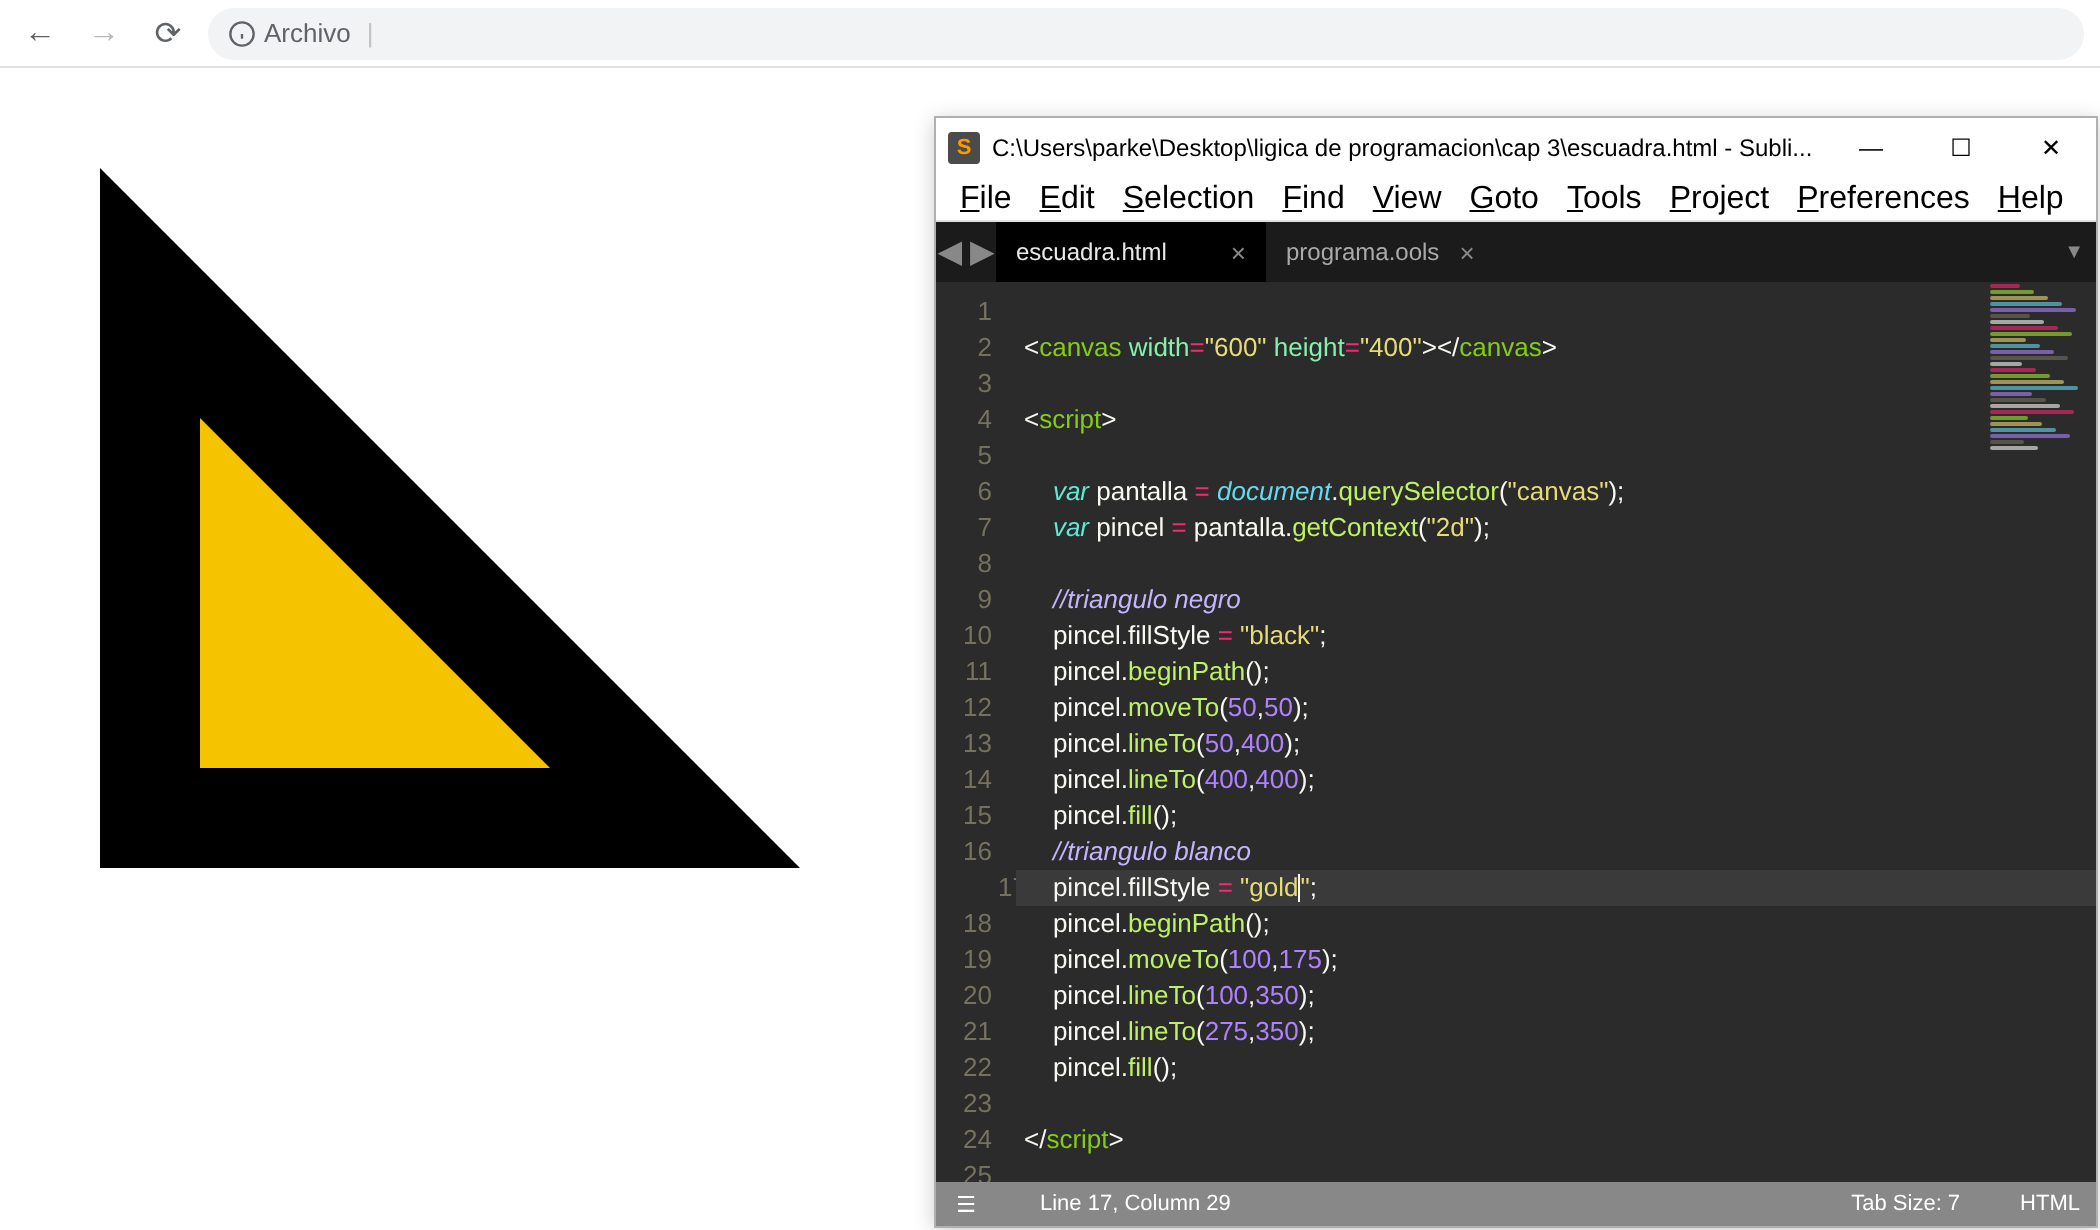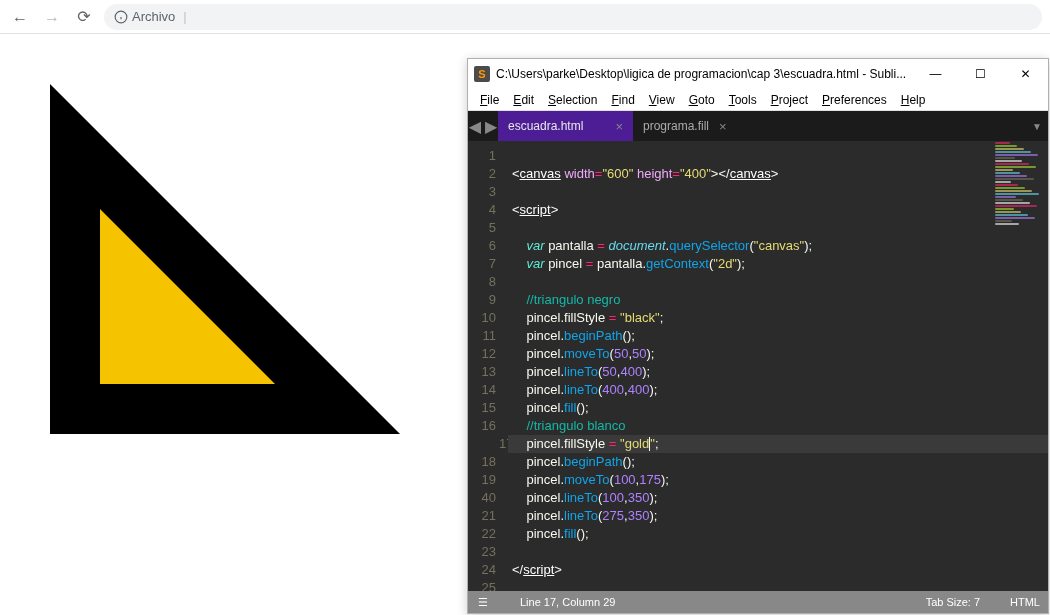--- a/index.html
+++ b/index.html
@@ -23,49 +23,49 @@
     background: #2e2e2e; border: 1px solid #b0b0b0; box-shadow: 0 2px 10px rgba(0,0,0,.2);
     display: flex; flex-direction: column;
   }
   .titlebar { height: 30px; background: #fff; display: flex; align-items: center; padding-left: 6px; }
   .titlebar-icon { width: 16px; height: 16px; background: #4b4b4b; border-radius: 2px; display:flex; align-items:center; justify-content:center; color:#ff9800; font-size:11px; font-weight:bold; margin-right:6px;}
   .titlebar-text { font-size: 12px; color: #000; flex:1; white-space:nowrap; overflow:hidden; text-overflow:ellipsis; }
   .winbtns { display:flex; height:100%; }
   .winbtn { width: 45px; display:flex; align-items:center; justify-content:center; font-size:12px; color:#000; cursor:pointer;}
 
   .menubar { height: 22px; background: #fff; display: flex; align-items: center; padding: 0 6px; gap: 2px; border-bottom:1px solid #e1e1e1;}
-  .menuitem { font-size: 12px; color: #000; padding: 2px 6px; cursor:pointer;}
+  .menuitem { font-size: 16px; color: #000; padding: 2px 6px; cursor:pointer;}
   .menuitem .ul { text-decoration: underline; }
 
   .tabbar { height: 30px; background: #1b1b1b; display:flex; align-items:stretch; position:relative;}
   .tab-arrows { width:30px; display:flex; align-items:center; justify-content:center; gap:4px; color:#888;}
   .tab { display:flex; align-items:center; padding:0 10px; gap:10px; font-size:12px; color:#aaa; cursor:pointer; position:relative;}
-  .tab.active { background:#4c1d95; color:#e8e8e8;gap:32px;}
+  .tab.active { background:#000000; color:#e8e8e8;gap:32px;}
   .tab-close { color:#888; font-size:13px;}
   .tab-drop { position:absolute; right:6px; top:0; bottom:0; display:flex; align-items:center; color:#888; font-size:10px;}
 
   .editor { flex:1; display:flex; background:#2b2b2b; font-family: Consolas, "Courier New", monospace; font-size:13px; line-height:18px; position:relative; overflow:hidden;}
   .gutter { width:34px; background:#2b2b2b; color:#75715e; text-align:right; padding:6px 6px 0 0;}
   .code { flex:1; padding:6px 0 0 6px; color:#f8f8f2; white-space:pre; position:relative;}
   .code .line { height:18px; padding-left:4px;}
   .code .line.cur { background:#3a3a3a;}
   .minimap { position:absolute; right:0; top:0; width:55px; height:100%; opacity:.6;}
   .mm-line { height:2px; margin:1px 6px 1px 2px; border-radius:1px;}
 
   
-  .c-tag { color:#ffffff;text-decoration:underline;}       
-  .c-attr { color:#f0abfc;}      
+  .c-tag { color:#84cc16;}       
+  .c-attr { color:#86efac;}      
   .c-str { color:#e6db74;}       
   .c-punc { color:#f8f8f2;}      
   .c-kw { color:#5eead4; font-style:italic;} 
   .c-kw2 { color:#f92672;}       
-  .c-func { color:#0ea5e9;}      
+  .c-func { color:#bef264;}      
   .c-obj { color:#66d9ef; font-style:italic;} 
   .c-num { color:#ae81ff;}       
-  .c-com { color:#14b8a6; } 
+  .c-com { color:#c4b5fd; font-style:italic;} 
   .caret { display:inline-block; width:1px; height:14px; background:#f8f8f2; vertical-align:middle; margin-bottom:2px;}
 
   .statusbar { height:22px; background:#888; color:#fff; font-size:11px; display:flex; align-items:center; padding:0 8px; gap:30px;}
   .statusbar .grow { flex:1;}
   .status-menu { width:14px; display:flex; align-items:center; justify-content:center;}
 </style>
 </head>
 <body>
 
 <div class="browser-bar">
@@ -120,21 +120,21 @@
     <div class="tab-arrows">
       <span>◀</span>
       <span>▶</span>
     </div>
     <div id="tabs" style="display:flex">
         <div class="tab active">
           <span>escuadra.html</span>
           <span class="tab-close">×</span>
         </div>
         <div class="tab">
-          <span>programa.fill</span>
+          <span>programa.ools</span>
           <span class="tab-close">×</span>
         </div>
       </div>
     <div class="tab-drop">▼</div>
   </div>
 
   <div class="editor">
     <div class="gutter" id="gutter">
         <div style="height: 18px;">1</div>
         <div style="height: 18px;">2</div>
@@ -148,21 +148,21 @@
         <div style="height: 18px;">10</div>
         <div style="height: 18px;">11</div>
         <div style="height: 18px;">12</div>
         <div style="height: 18px;">13</div>
         <div style="height: 18px;">14</div>
         <div style="height: 18px;">15</div>
         <div style="height: 18px;">16</div>
         <div style="height: 18px; padding-left: 31px;">17</div>
         <div style="height: 18px;">18</div>
         <div style="height: 18px;">19</div>
-        <div style="height: 18px;">40</div>
+        <div style="height: 18px;">20</div>
         <div style="height: 18px;">21</div>
         <div style="height: 18px;">22</div>
         <div style="height: 18px; text-align: right;">23</div>
         <div style="height: 18px;">24</div>
         <div style="height: 18px;">25</div>
       </div>
     <div class="code" id="code"><div class="line">&nbsp;</div><div class="line"><span class="c-punc">&lt;</span><span class="c-tag">canvas</span><span class="c-punc"> </span><span class="c-attr">width</span><span class="c-kw2">=</span><span class="c-str">"600"</span><span class="c-punc"> </span><span class="c-attr">height</span><span class="c-kw2">=</span><span class="c-str">"400"</span><span class="c-punc">&gt;&lt;/</span><span class="c-tag">canvas</span><span class="c-punc">&gt;</span></div><div class="line">&nbsp;</div><div class="line"><span class="c-punc">&lt;</span><span class="c-tag">script</span><span class="c-punc">&gt;</span></div><div class="line">&nbsp;</div><div class="line"><span class="c-punc">    </span><span class="c-kw">var</span><span class="c-punc"> pantalla </span><span class="c-kw2">=</span><span class="c-punc"> </span><span class="c-obj">document</span><span class="c-punc">.</span><span class="c-func">querySelector</span><span class="c-punc">(</span><span class="c-str">"canvas"</span><span class="c-punc">);</span></div><div class="line"><span class="c-punc">    </span><span class="c-kw">var</span><span class="c-punc"> pincel </span><span class="c-kw2">=</span><span class="c-punc"> pantalla.</span><span class="c-func">getContext</span><span class="c-punc">(</span><span class="c-str">"2d"</span><span class="c-punc">);</span></div><div class="line">&nbsp;</div><div class="line"><span class="c-punc">    </span><span class="c-com">//triangulo negro</span></div><div class="line"><span class="c-punc">    pincel.fillStyle </span><span class="c-kw2">=</span><span class="c-punc"> </span><span class="c-str">"black"</span><span class="c-punc">;</span></div><div class="line"><span class="c-punc">    pincel.</span><span class="c-func">beginPath</span><span class="c-punc">();</span></div><div class="line"><span class="c-punc">    pincel.</span><span class="c-func">moveTo</span><span class="c-punc">(</span><span class="c-num">50</span><span class="c-punc">,</span><span class="c-num">50</span><span class="c-punc">);</span></div><div class="line"><span class="c-punc">    pincel.</span><span class="c-func">lineTo</span><span class="c-punc">(</span><span class="c-num">50</span><span class="c-punc">,</span><span class="c-num">400</span><span class="c-punc">);</span></div><div class="line"><span class="c-punc">    pincel.</span><span class="c-func">lineTo</span><span class="c-punc">(</span><span class="c-num">400</span><span class="c-punc">,</span><span class="c-num">400</span><span class="c-punc">);</span></div><div class="line"><span class="c-punc">    pincel.</span><span class="c-func">fill</span><span class="c-punc">();</span></div><div class="line"><span class="c-punc">    </span><span class="c-com">//triangulo blanco</span></div><div class="line cur"><span class="c-punc">    pincel.fillStyle </span><span class="c-kw2">=</span><span class="c-punc"> </span><span class="c-str">"gold</span><span class="caret"></span><span class="c-str">"</span><span class="c-punc">;</span></div><div class="line"><span class="c-punc">    pincel.</span><span class="c-func">beginPath</span><span class="c-punc">();</span></div><div class="line"><span class="c-punc">    pincel.</span><span class="c-func">moveTo</span><span class="c-punc">(</span><span class="c-num">100</span><span class="c-punc">,</span><span class="c-num">175</span><span class="c-punc">);</span></div><div class="line"><span class="c-punc">    pincel.</span><span class="c-func">lineTo</span><span class="c-punc">(</span><span class="c-num">100</span><span class="c-punc">,</span><span class="c-num">350</span><span class="c-punc">);</span></div><div class="line"><span class="c-punc">    pincel.</span><span class="c-func">lineTo</span><span class="c-punc">(</span><span class="c-num">275</span><span class="c-punc">,</span><span class="c-num">350</span><span class="c-punc">);</span></div><div class="line"><span class="c-punc">    pincel.</span><span class="c-func">fill</span><span class="c-punc">();</span></div><div class="line">&nbsp;</div><div class="line"><span class="c-punc">&lt;/</span><span class="c-tag">script</span><span class="c-punc">&gt;</span></div><div class="line">&nbsp;</div></div>
     <div class="minimap" id="minimap">
         <div class="mm-line" style="background: rgb(249, 38, 114); width: 15px;"></div>
         <div class="mm-line" style="background: rgb(166, 226, 46); width: 22px;"></div>

